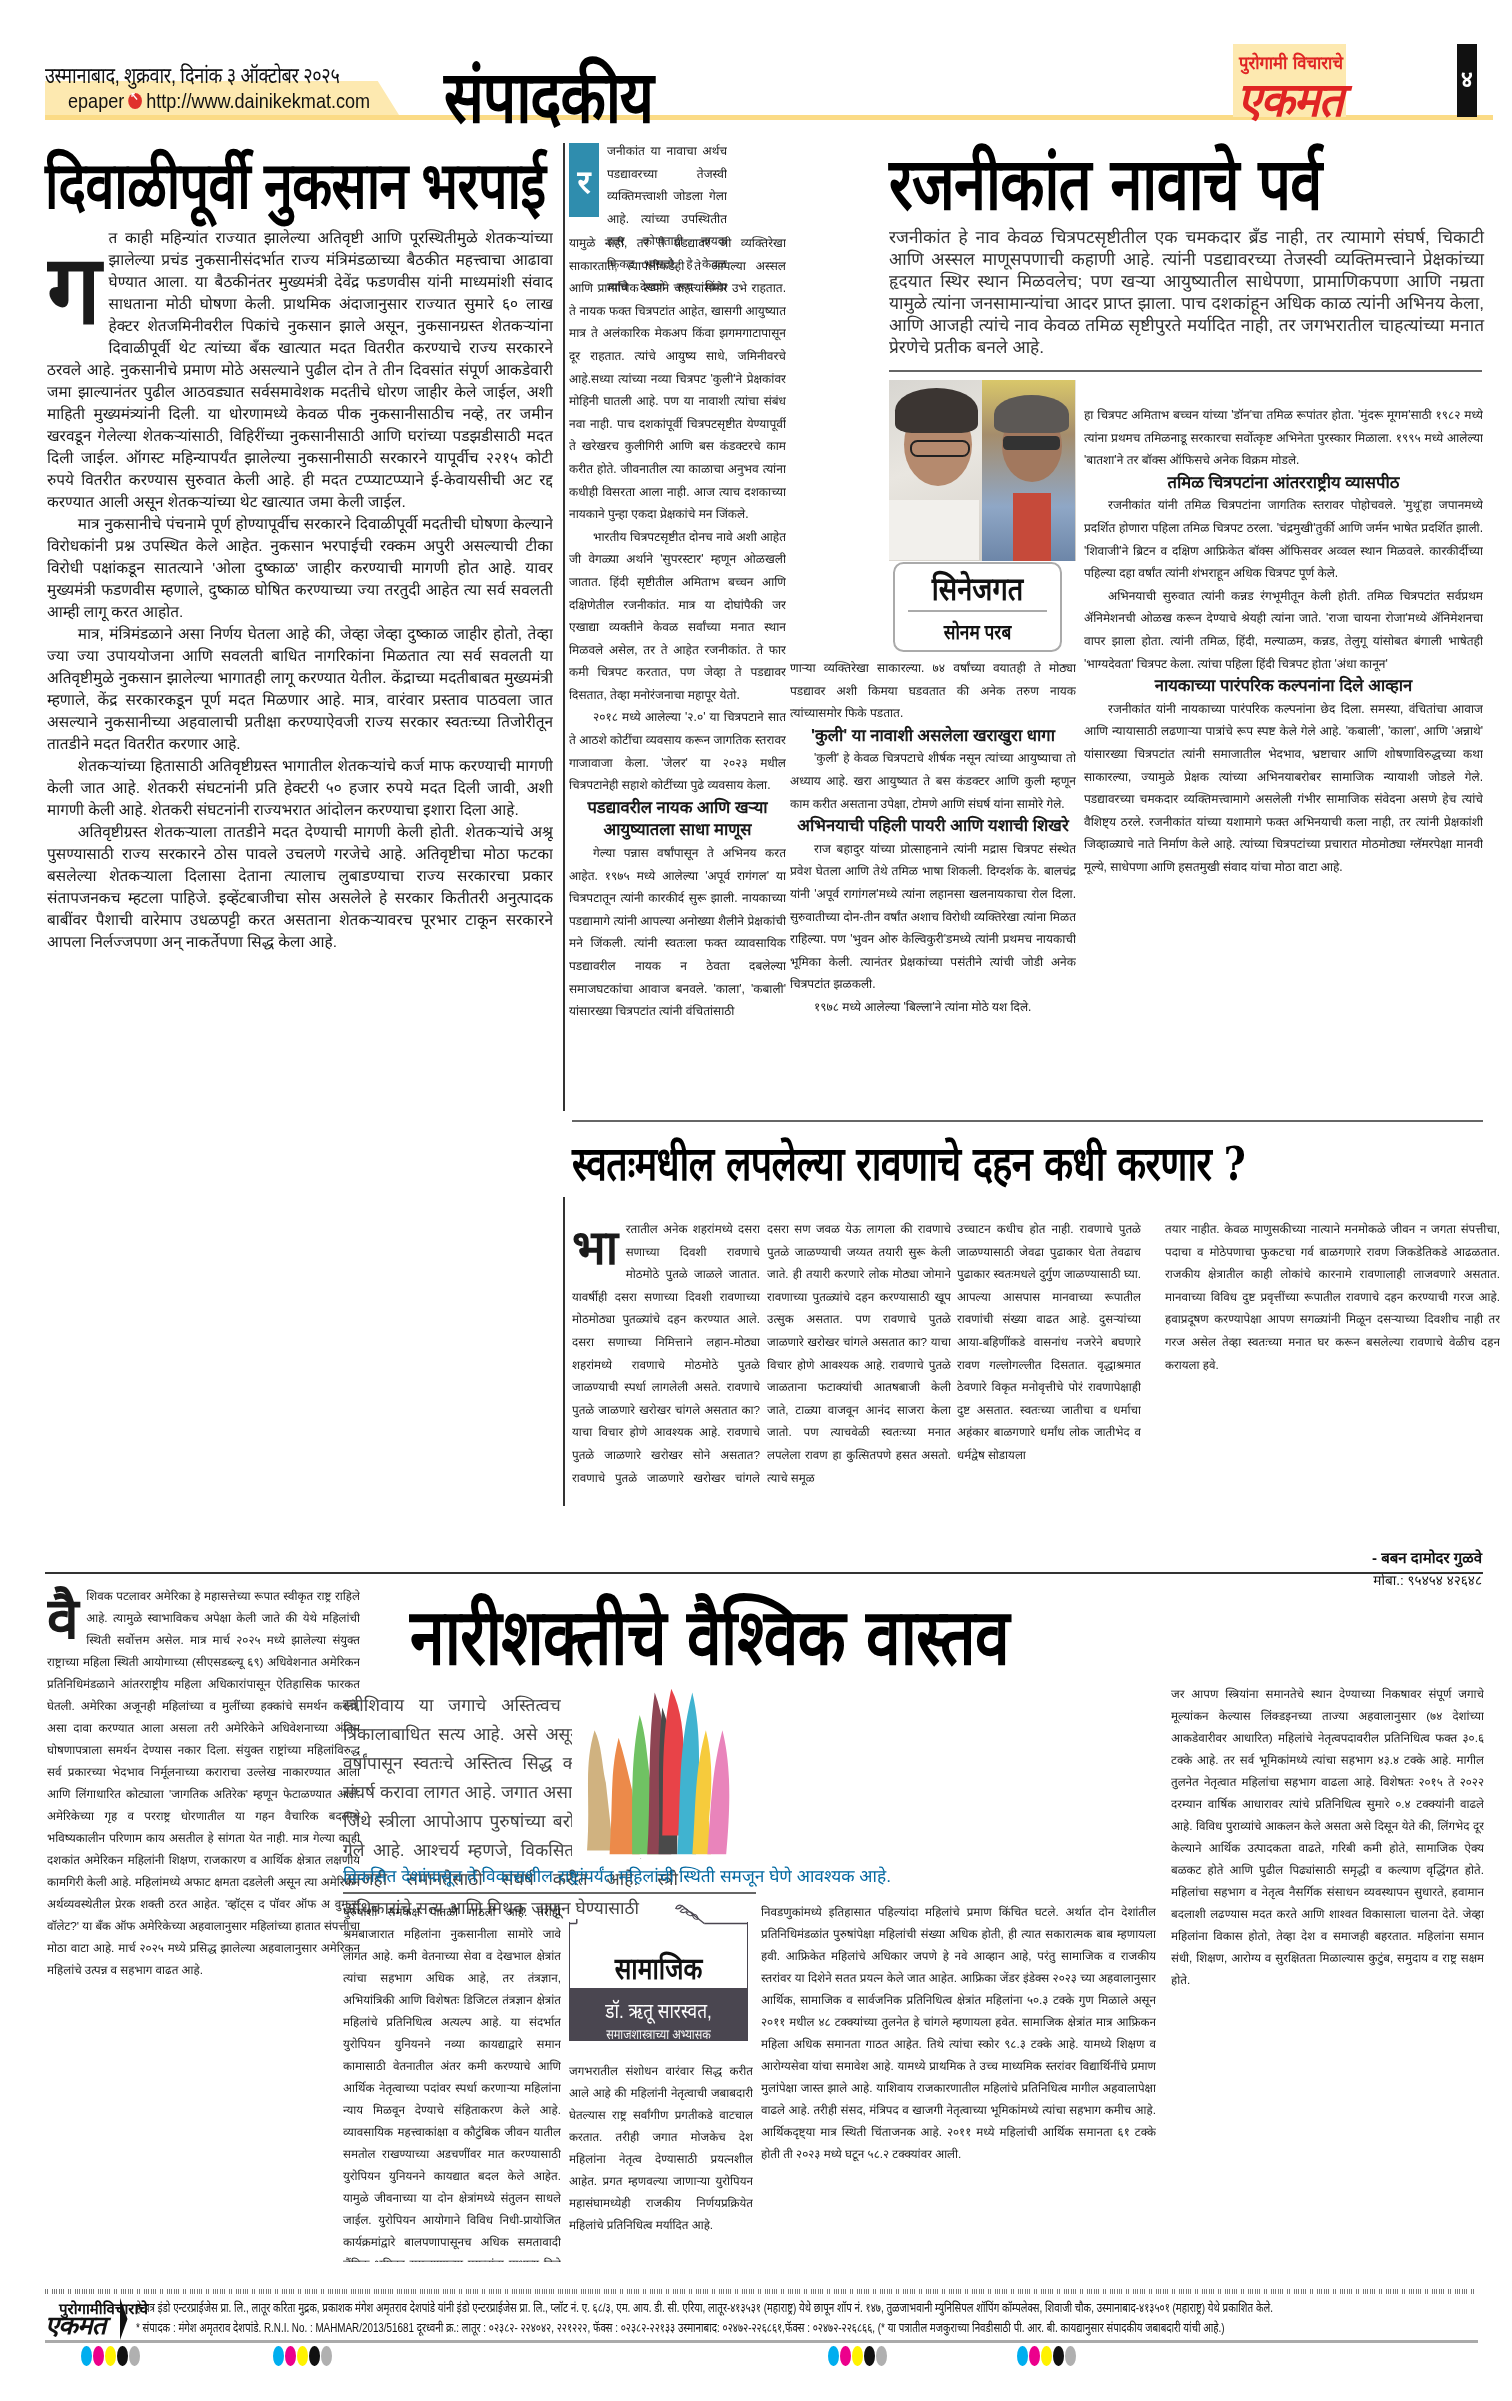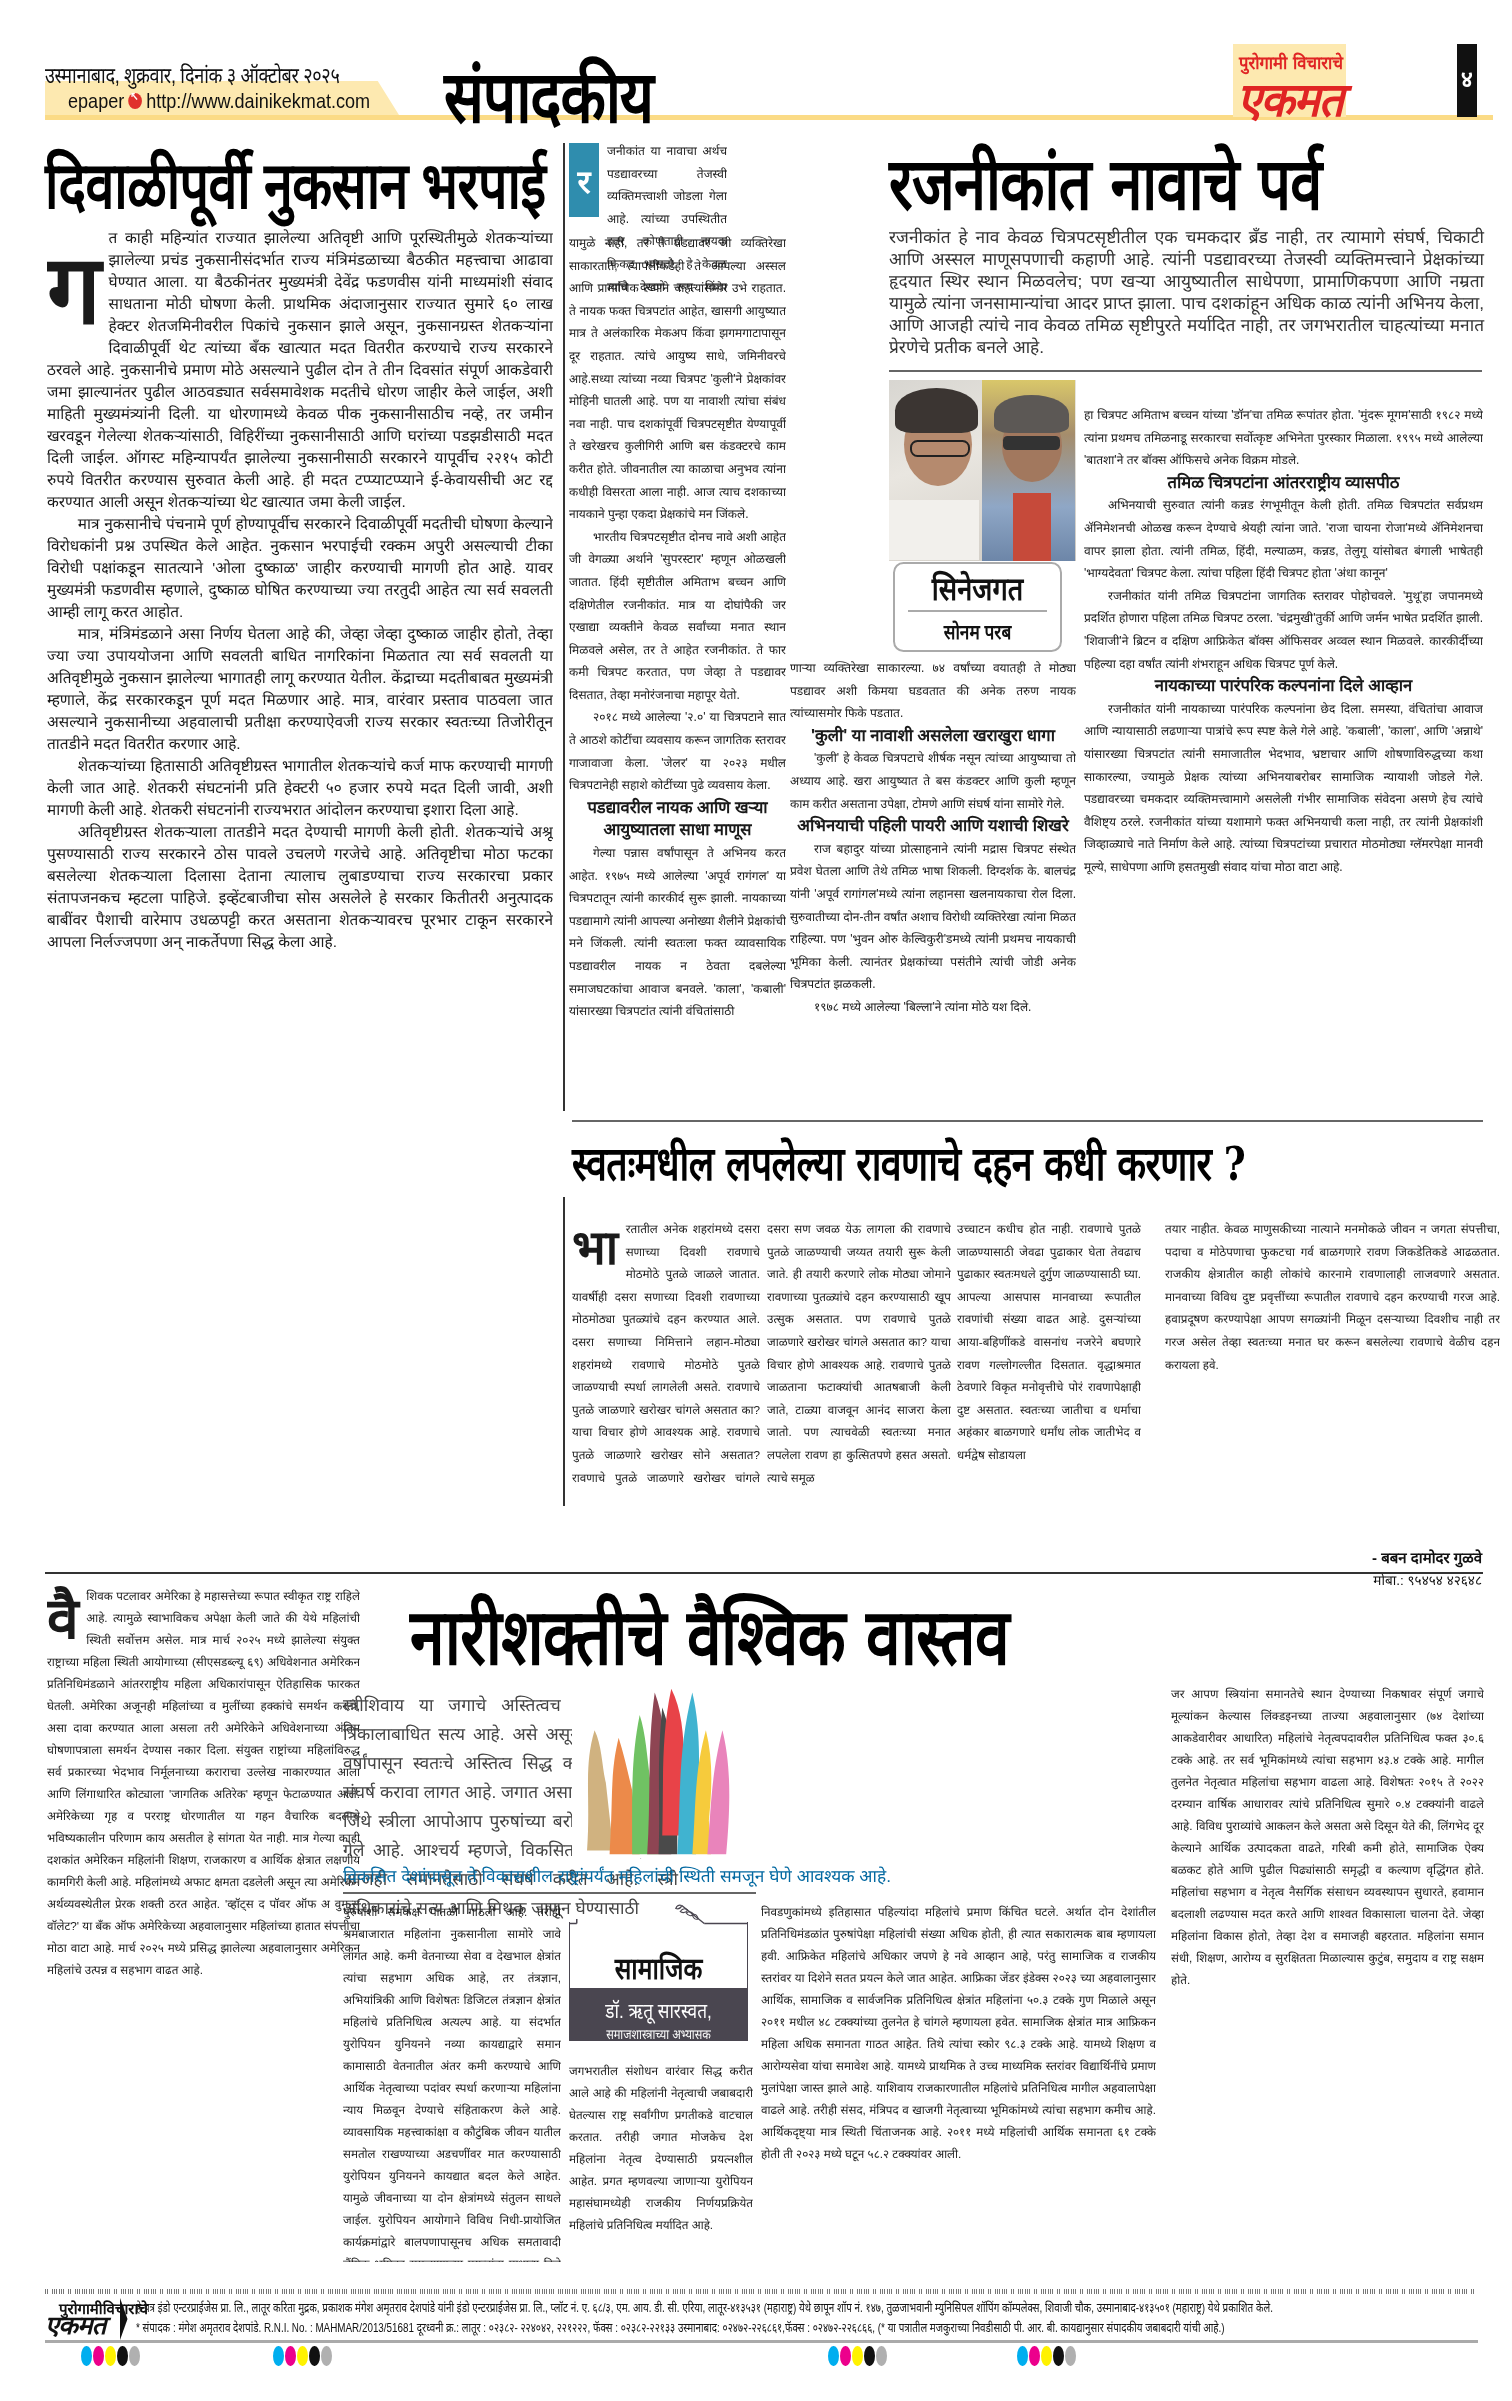--- a/index.html
+++ b/index.html
@@ -161,22 +161,22 @@
   <p class="subhead">'कुली' या नावाशी असलेला खराखुरा धागा</p>
   <p>'कुली' हे केवळ चित्रपटाचे शीर्षक नसून त्यांच्या आयुष्याचा तो अध्याय आहे. खरा आयुष्यात ते बस कंडक्टर आणि कुली म्हणून काम करीत असताना उपेक्षा, टोमणे आणि संघर्ष यांना सामोरे गेले.</p>
   <p class="subhead">अभिनयाची पहिली पायरी आणि यशाची शिखरे</p>
   <p>राज बहादुर यांच्या प्रोत्साहनाने त्यांनी मद्रास चित्रपट संस्थेत प्रवेश घेतला आणि तेथे तमिळ भाषा शिकली. दिग्दर्शक के. बालचंद्र यांनी 'अपूर्व रागांगल'मध्ये त्यांना लहानसा खलनायकाचा रोल दिला. सुरुवातीच्या दोन-तीन वर्षांत अशाच विरोधी व्यक्तिरेखा त्यांना मिळत राहिल्या. पण 'भुवन ओरु केल्विकुरी'डमध्ये त्यांनी प्रथमच नायकाची भूमिका केली. त्यानंतर प्रेक्षकांच्या पसंतीने त्यांची जोडी अनेक चित्रपटांत झळकली.</p>
   <p>१९७८ मध्ये आलेल्या 'बिल्ला'ने त्यांना मोठे यश दिले.</p>
 </div>
 
 <div class="abs col" id="a2-col3">
   <p>हा चित्रपट अमिताभ बच्चन यांच्या 'डॉन'चा तमिळ रूपांतर होता. 'मुंदरू मूगम'साठी १९८२ मध्ये त्यांना प्रथमच तमिळनाडू सरकारचा सर्वोत्कृष्ट अभिनेता पुरस्कार मिळाला. १९९५ मध्ये आलेल्या 'बातशा'ने तर बॉक्स ऑफिसचे अनेक विक्रम मोडले.</p>
   <p class="subhead">तमिळ चित्रपटांना आंतरराष्ट्रीय व्यासपीठ</p>
+  <p>रजनीकांत यांनी तमिळ चित्रपटांना जागतिक स्तरावर पोहोचवले. 'मुथू'हा जपानमध्ये प्रदर्शित होणारा पहिला तमिळ चित्रपट ठरला. 'चंद्रमुखी'तुर्की आणि जर्मन भाषेत प्रदर्शित झाली. 'शिवाजी'ने ब्रिटन व दक्षिण आफ्रिकेत बॉक्स ऑफिसवर अव्वल स्थान मिळवले. कारकीर्दीच्या पहिल्या दहा वर्षांत त्यांनी शंभराहून अधिक चित्रपट पूर्ण केले.</p>
   <p>अभिनयाची सुरुवात त्यांनी कन्नड रंगभूमीतून केली होती. तमिळ चित्रपटांत सर्वप्रथम ॲनिमेशनची ओळख करून देण्याचे श्रेयही त्यांना जाते. 'राजा चायना रोजा'मध्ये ॲनिमेशनचा वापर झाला होता. त्यांनी तमिळ, हिंदी, मल्याळम, कन्नड, तेलुगू यांसोबत बंगाली भाषेतही 'भाग्यदेवता' चित्रपट केला. त्यांचा पहिला हिंदी चित्रपट होता 'अंधा कानून'</p>
-  <p>रजनीकांत यांनी तमिळ चित्रपटांना जागतिक स्तरावर पोहोचवले. 'मुथू'हा जपानमध्ये प्रदर्शित होणारा पहिला तमिळ चित्रपट ठरला. 'चंद्रमुखी'तुर्की आणि जर्मन भाषेत प्रदर्शित झाली. 'शिवाजी'ने ब्रिटन व दक्षिण आफ्रिकेत बॉक्स ऑफिसवर अव्वल स्थान मिळवले. कारकीर्दीच्या पहिल्या दहा वर्षांत त्यांनी शंभराहून अधिक चित्रपट पूर्ण केले.</p>
   <p class="subhead">नायकाच्या पारंपरिक कल्पनांना दिले आव्हान</p>
   <p>रजनीकांत यांनी नायकाच्या पारंपरिक कल्पनांना छेद दिला. समस्या, वंचितांचा आवाज आणि न्यायासाठी लढणाऱ्या पात्रांचे रूप स्पष्ट केले गेले आहे. 'कबाली', 'काला', आणि 'अन्नाथे' यांसारख्या चित्रपटांत त्यांनी समाजातील भेदभाव, भ्रष्टाचार आणि शोषणाविरुद्धच्या कथा साकारल्या, ज्यामुळे प्रेक्षक त्यांच्या अभिनयाबरोबर सामाजिक न्यायाशी जोडले गेले. पडद्यावरच्या चमकदार व्यक्तिमत्त्वामागे असलेली गंभीर सामाजिक संवेदना असणे हेच त्यांचे वैशिष्ट्य ठरले. रजनीकांत यांच्या यशामागे फक्त अभिनयाची कला नाही, तर त्यांनी प्रेक्षकांशी जिव्हाळ्याचे नाते निर्माण केले आहे. त्यांच्या चित्रपटांच्या प्रचारात मोठमोठ्या ग्लॅमरपेक्षा मानवी मूल्ये, साधेपणा आणि हसतमुखी संवाद यांचा मोठा वाटा आहे.</p>
 </div>
 
 <div class="abs hline" style="left:572px; top:1120px; width:911px; height:2.3px; background:#666;"></div>
 
 <div class="abs headline" id="h3">स्वतःमधील लपलेल्या रावणाचे दहन कधी करणार ?</div>
 <div class="abs col" id="a3-c1">
   <span class="dropcap" style="font-size:48px; line-height:60px;">भा</span>
   <span>रतातील अनेक शहरांमध्ये दसरा सणाच्या दिवशी रावणाचे मोठमोठे पुतळे जाळले जातात. यावर्षीही दसरा सणाच्या दिवशी रावणाच्या मोठमोठ्या पुतळ्यांचे दहन करण्यात आले. दसरा सणाच्या निमित्ताने लहान-मोठ्या शहरांमध्ये रावणाचे मोठमोठे पुतळे जाळण्याची स्पर्धा लागलेली असते. रावणाचे पुतळे जाळणारे खरोखर चांगले असतात का? याचा विचार होणे आवश्यक आहे. रावणाचे पुतळे जाळणारे खरोखर सोने असतात? रावणाचे पुतळे जाळणारे खरोखर चांगले असतात का? त्यांचे विचार, त्यांचे वर्तन, त्यांचे चारित्र्य खरोखर बावनकशी सोने असते का?</span>

